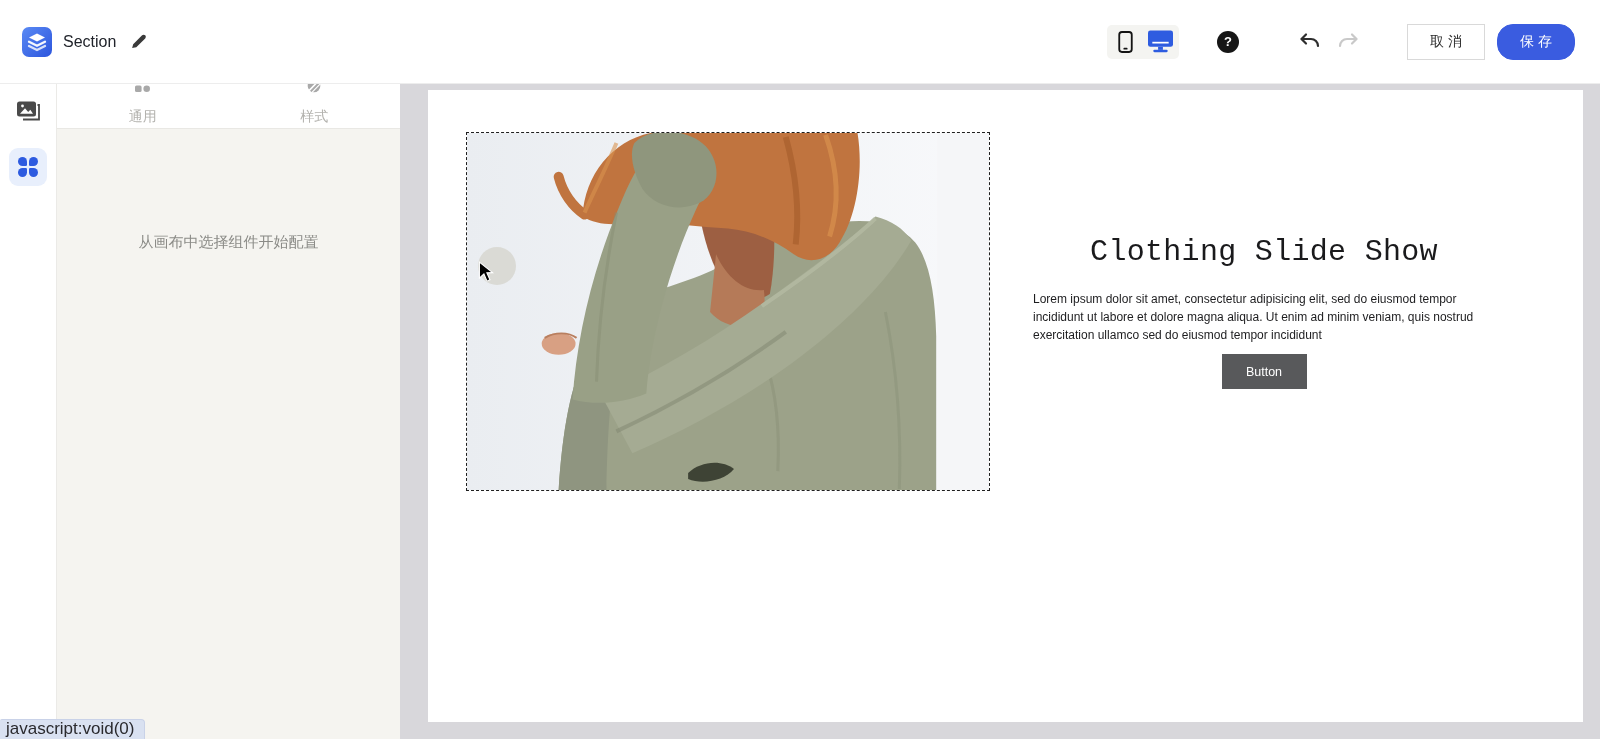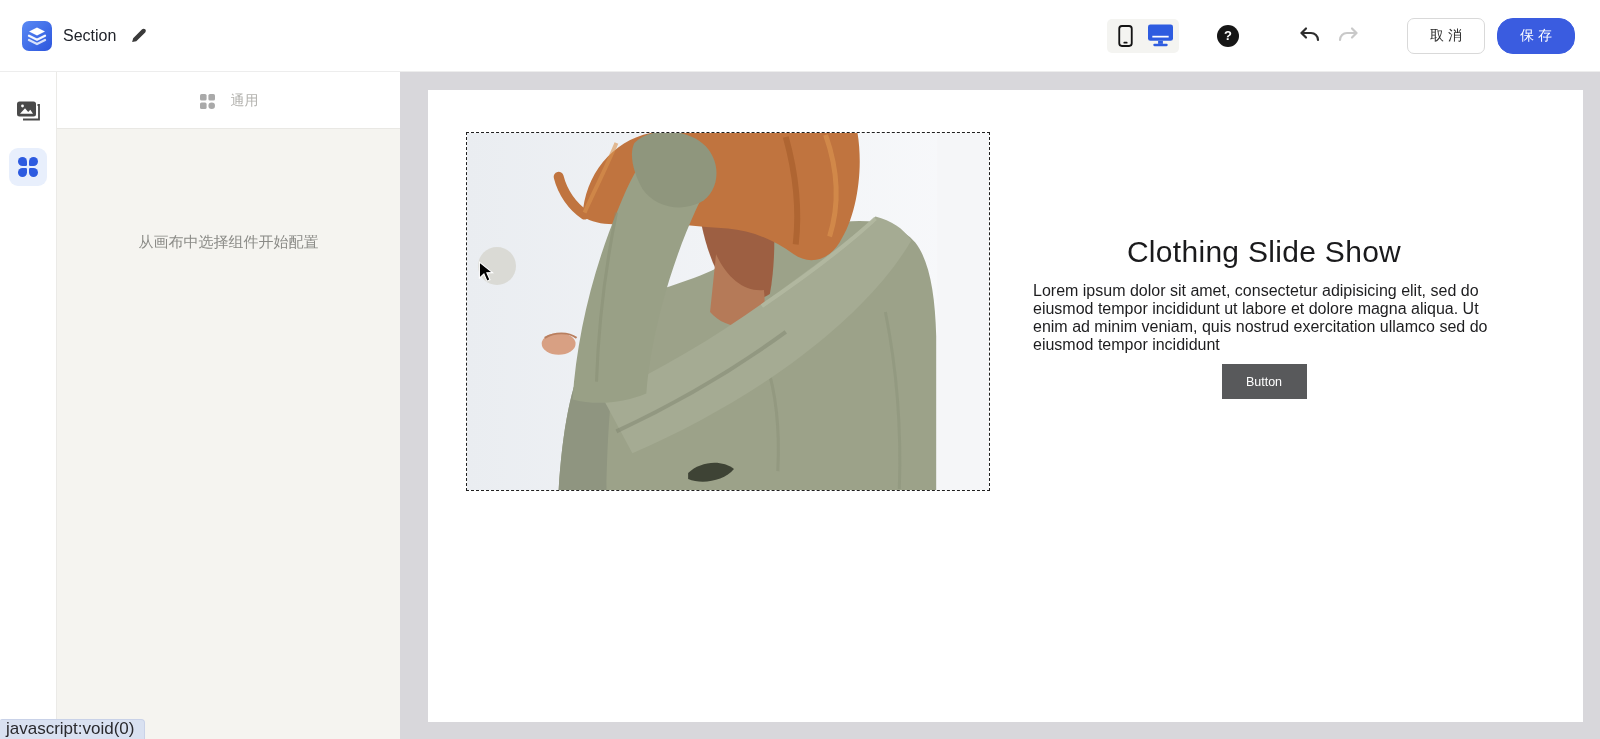--- a/index.html
+++ b/index.html
@@ -1,37 +1,37 @@
 <!DOCTYPE html>
 <html><head>
 <meta charset="utf-8">
 <style>
   * { margin:0; padding:0; box-sizing:border-box; }
   html,body { width:1600px; height:739px; overflow:hidden; background:#fff;
     font-family:"Liberation Sans","DejaVu Sans",sans-serif; }
 
   
-  .topbar { position:absolute; top:0; left:0; right:0; height:72px; background:#fff;
+  .topbar { position:absolute; top:0; left:0; right:0; height:84px; background:#fff;
     border-bottom:1px solid #ededed; display:flex; align-items:center; z-index:20; }
   .brand { display:flex; align-items:center; gap:11px; padding-left:22px; }
   .logo { width:30px; height:30px; display:block; }
   .app-title { font-size:16px; font-weight:500; color:#21242b; }
   .edit-pen { width:17px; height:17px; margin-left:3px; cursor:pointer; }
   .topbar-right { margin-left:auto; display:flex; align-items:center; padding-right:25px; }
   .device-toggle { width:72px; height:34px; background:#f4f4f1; border-radius:5px;
     display:flex; align-items:center; justify-content:space-evenly; }
   .device-btn { width:32px; height:30px; display:flex; align-items:center; justify-content:center;
     border-radius:4px; cursor:pointer; }
   .help-btn { margin-left:38px; width:22px; height:22px; border-radius:50%; background:#161616;
     color:#fff; font-size:13px; font-weight:bold; display:flex; align-items:center;
     justify-content:center; cursor:pointer; }
   .hist-btn { width:24px; height:24px; cursor:pointer; }
   .undo { margin-left:58px; }
   .redo { margin-left:16px; }
-  .btn { height:36px; border-radius:7px; font-size:14px; letter-spacing:.3em; text-indent:.3em;
+  .btn { height:36px; border-radius:0; font-size:14px; letter-spacing:.3em; text-indent:.3em;
     display:flex; align-items:center; justify-content:center; cursor:pointer; }
   .btn-cancel { margin-left:46px; width:78px; background:#fff; border:1px solid #d9d9d9; color:#2b2b2b; }
   .btn-save { margin-left:12px; width:78px; background:#3a5ce0; border:1px solid #3a5ce0; color:#fff; border-radius:16px; }
 
   
   .rail { position:absolute; top:72px; left:0; bottom:0; width:57px; background:#fff;
     border-right:1px solid #ebeae7; display:flex; flex-direction:column; align-items:center;
     padding-top:28px; z-index:10; }
   .rail-item { cursor:pointer; }
   .rail-item.media { margin-bottom:22px; }
@@ -41,37 +41,37 @@
     grid-template-rows:9px 9px; gap:2px; }
   .petals i { display:block; background:#2d5be0; }
   .petals i:nth-child(1){ border-radius:50% 50% 15% 50%; }
   .petals i:nth-child(2){ border-radius:50% 50% 50% 15%; }
   .petals i:nth-child(3){ border-radius:50% 15% 50% 50%; }
   .petals i:nth-child(4){ border-radius:15% 50% 50% 50%; }
 
   
   .panel { position:absolute; top:72px; left:57px; bottom:0; width:343px; background:#f5f4f0; }
   .panel-tabs { height:57px; background:#fff; border-bottom:1px solid #e9e8e4; display:flex; }
-  .tab { flex:1; display:flex; flex-direction:row; align-items:center; justify-content:center;
+  .tab { flex:1; display:flex; flex-direction:column; align-items:center; justify-content:center;
     gap:15px; padding-top:2px; cursor:pointer; }
   .tab-label { font-size:14px; color:#b3b2ae; }
   .panel-empty { margin-top:104px; text-align:center; font-size:15px; color:#8b8b87; }
 
   
   .canvas { position:absolute; top:72px; left:400px; right:0; bottom:0; background:#d8d7db; }
   .page { position:absolute; left:28px; top:18px; width:1155px; height:632px; background:#fff; }
 
   .slide-image { position:absolute; left:38px; top:42px; width:524px; height:359px;
     border:1px dashed #1f1f1f; cursor:pointer; }
   .slide-image svg { display:block; width:100%; height:100%; }
 
   .slide-text { position:absolute; left:605px; top:145px; width:462px; }
   .slide-heading { font-size:30px; font-weight:400; color:#1a1a1c; text-align:center;
-    letter-spacing:.3px; cursor:pointer; }
-  .slide-paragraph { margin-top:13px; font-size:16px; line-height:18px; color:#1d1d1f; cursor:pointer; }
+    letter-spacing:.3px; cursor:pointer;font-family:Liberation Mono, monospace; }
+  .slide-paragraph { margin-top:21px; font-size:12px; line-height:18px; color:#1d1d1f; cursor:pointer; }
   .slide-btn-row { margin-top:10px; text-align:center; }
   .slide-btn { display:inline-block; width:85px; height:35px; background:#58595b; color:#fff;
     border:none; font-size:12.5px; font-family:inherit; cursor:pointer; }
 
   .cursor-circle { position:absolute; left:50px; top:157px; width:38px; height:38px;
     border-radius:50%; background:#dadad5; z-index:5; }
   .cursor-arrow { position:absolute; left:49px; top:171px; width:18px; height:22px; z-index:6; }
 
   
   .status-tip { position:absolute; left:0; bottom:0; height:20px; background:#d9e1f1;
@@ -164,20 +164,29 @@
   <div class="panel-tabs">
     <div class="tab">
       <svg width="17" height="17" viewBox="0 0 17 17">
         <rect x="1" y="1" width="6.6" height="6.6" rx="1.6" fill="#a9a9a9"></rect>
         <rect x="9.4" y="1" width="6.6" height="6.6" rx="1.6" fill="#a9a9a9"></rect>
         <rect x="1" y="9.4" width="6.6" height="6.6" rx="1.6" fill="#a9a9a9"></rect>
         <rect x="9.4" y="9.4" width="6.6" height="6.6" rx="3.3" fill="#a9a9a9"></rect>
       </svg>
       <span class="tab-label">通用</span>
     </div>
+    <div class="tab">
+      <svg width="18" height="17" viewBox="0 0 18 17">
+        <circle cx="9" cy="10" r="6.3" fill="#a9a9a9"></circle>
+        <path d="M4 14.6 L14.2 4.2" stroke="#fff" stroke-width="1.6"></path>
+        <path d="M7.2 16.2 L16 7.2" stroke="#fff" stroke-width="1.2"></path>
+        <path d="M9.5 3.8 C10.5 1.6 13 .6 15 1.6" stroke="#a9a9a9" stroke-width="1.6" fill="none"></path>
+      </svg>
+      <span class="tab-label">样式</span>
+    </div>
   </div>
   <div class="panel-empty">从画布中选择组件开始配置</div>
 </div>
 
 <div class="canvas">
   <div class="page">
 
     <div class="slide-image">
       <svg viewBox="0 0 524 359" preserveAspectRatio="none">
         <defs>

